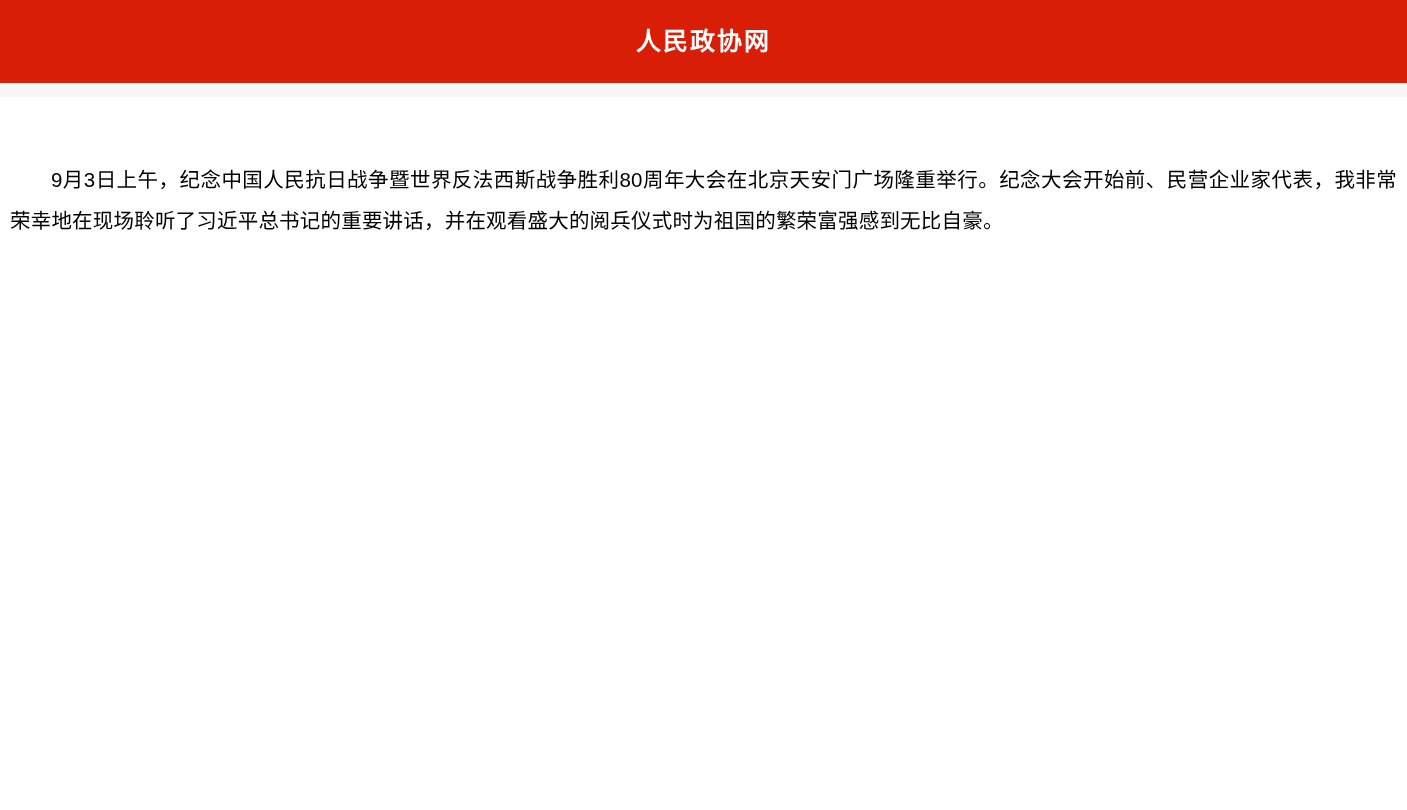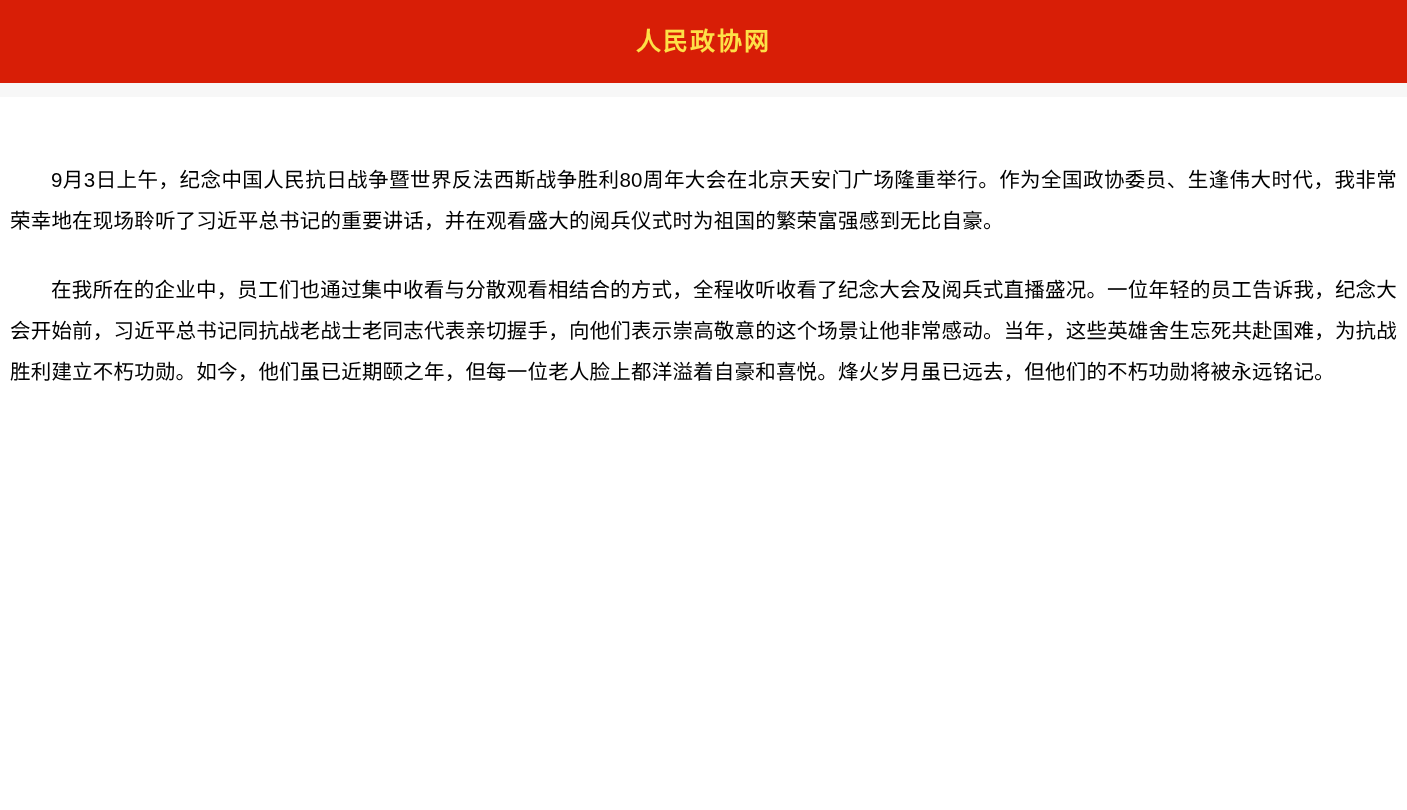--- a/index.html
+++ b/index.html
@@ -23,21 +23,21 @@
   .site-header {
     width: 100%;
     height: 83px;
     background: #d81e06;
     display: flex;
     align-items: center;
     justify-content: center;
     box-sizing: border-box;
   }
   .site-title {
-    color: #fde047;
+    color: #ffffff;
     font-size: 25px;
     font-weight: 700;
     letter-spacing: 2px;
     line-height: 1;
     font-family: "Liberation Sans", "DejaVu Sans", sans-serif;
   }
   .header-gap {
     width: 100%;
     height: 14px;
     background: #f7f7f7;
@@ -80,18 +80,17 @@
 
   <div class="site-header">
     <div class="site-title">人民政协网</div>
   </div>
 
   <div class="header-gap"></div>
 
   <div class="article">
 
     <div class="article-body">
-      <p class="para">9月3日上午，纪念中国人民抗日战争暨世界反法西斯战争胜利80周年大会在北京天安门广场隆重举行。作为全国政协委员、生逢伟大时代，我非常荣幸地在现场聆听了习近平总书记的重要讲话，并在观看盛大的阅兵仪式时为祖国的繁荣富强感到无比自豪。</p>
-      <p class="para">在我所在的企业中，员工们也通过集中收看与分散观看相结合的方式，全程收听收看了纪念大会及阅兵式直播盛况。一位年轻的员工告诉我，纪念大会开始前，习近平总书记同抗战老战士老同志代表亲切握手，向他们表示崇高敬意的这个场景让他非常感动。当年，这些英雄舍生忘死共赴国难，为抗战胜利建立不朽功勋。如今，他们虽已近期颐之年，但每一位老人脸上都洋溢着自豪和喜悦。烽火岁月虽已远去，但他们的不朽功勋将被永远铭记。</p>
+      <p class="para">9月3日上午，纪念中国人民抗日战争暨世界反法西斯战争胜利80周年大会在北京天安门广场隆重举行。纪念大会开始前、民营企业家代表，我非常荣幸地在现场聆听了习近平总书记的重要讲话，并在观看盛大的阅兵仪式时为祖国的繁荣富强感到无比自豪。</p>
     </div>
   </div>
 
 </div>
 
 </body></html>

